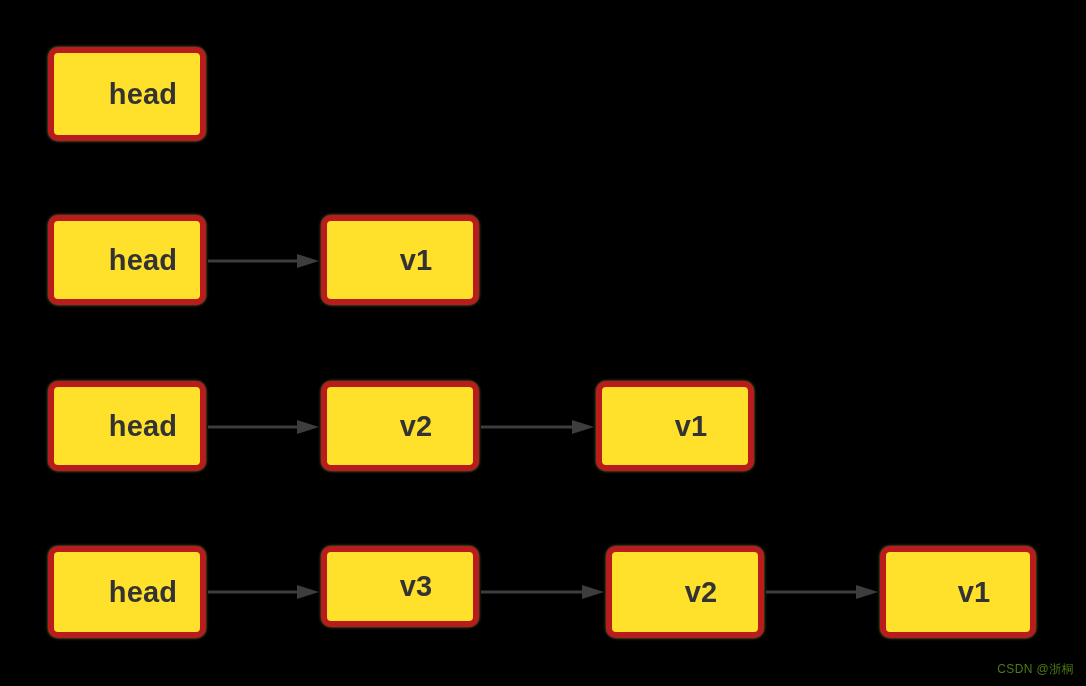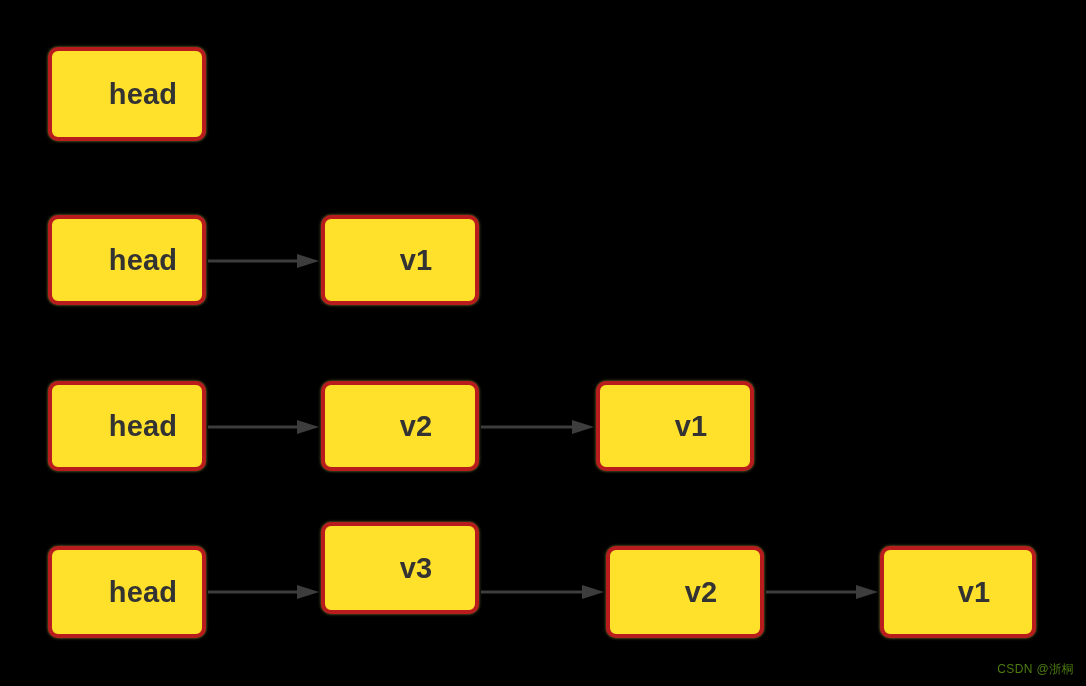--- a/index.html
+++ b/index.html
@@ -14,21 +14,21 @@
     position: relative;
     width: 1086px;
     height: 686px;
     background: #000000;
     overflow: hidden;
   }
   .node {
     position: absolute;
     box-sizing: border-box;
     background: #ffe02b;
-    border: 4px solid #b91c1c;
+    border: 6px solid #b91c1c;
     border-radius: 10px;
     display: flex;
     align-items: center;
     justify-content: center;
     box-shadow: 0 0 3px rgba(255, 236, 110, 0.55);
     padding-left: 32px;
   }
   .node-label {
     font-size: 29px;
     font-weight: bold;
@@ -96,21 +96,21 @@
       <line x1="0" y1="8" x2="107" y2="8" stroke="#3d3d3d" stroke-width="3"></line>
       <polygon points="101,1 123,8 101,15" fill="#3d3d3d"></polygon>
     </svg>
     <svg class="edge" width="112" height="16" viewBox="0 0 112 16" style="left: 766px; top: 584px;">
       <line x1="0" y1="8" x2="96" y2="8" stroke="#3d3d3d" stroke-width="3"></line>
       <polygon points="90,1 112,8 90,15" fill="#3d3d3d"></polygon>
     </svg>
     <div class="node" style="left: 48px; top: 546px; width: 158px; height: 92px;">
       <span class="node-label">head</span>
     </div>
-    <div class="node" style="left: 321px; top: 522px; width: 158px; height: 92px;">
+    <div class="node" style="left: 321px; top: 546px; width: 158px; height: 81px;">
       <span class="node-label">v3</span>
     </div>
     <div class="node" style="left: 606px; top: 546px; width: 158px; height: 92px;">
       <span class="node-label">v2</span>
     </div>
     <div class="node" style="left: 880px; top: 546px; width: 156px; height: 92px;">
       <span class="node-label">v1</span>
     </div>
     <div class="watermark">CSDN @浙桐</div>
   </div>

